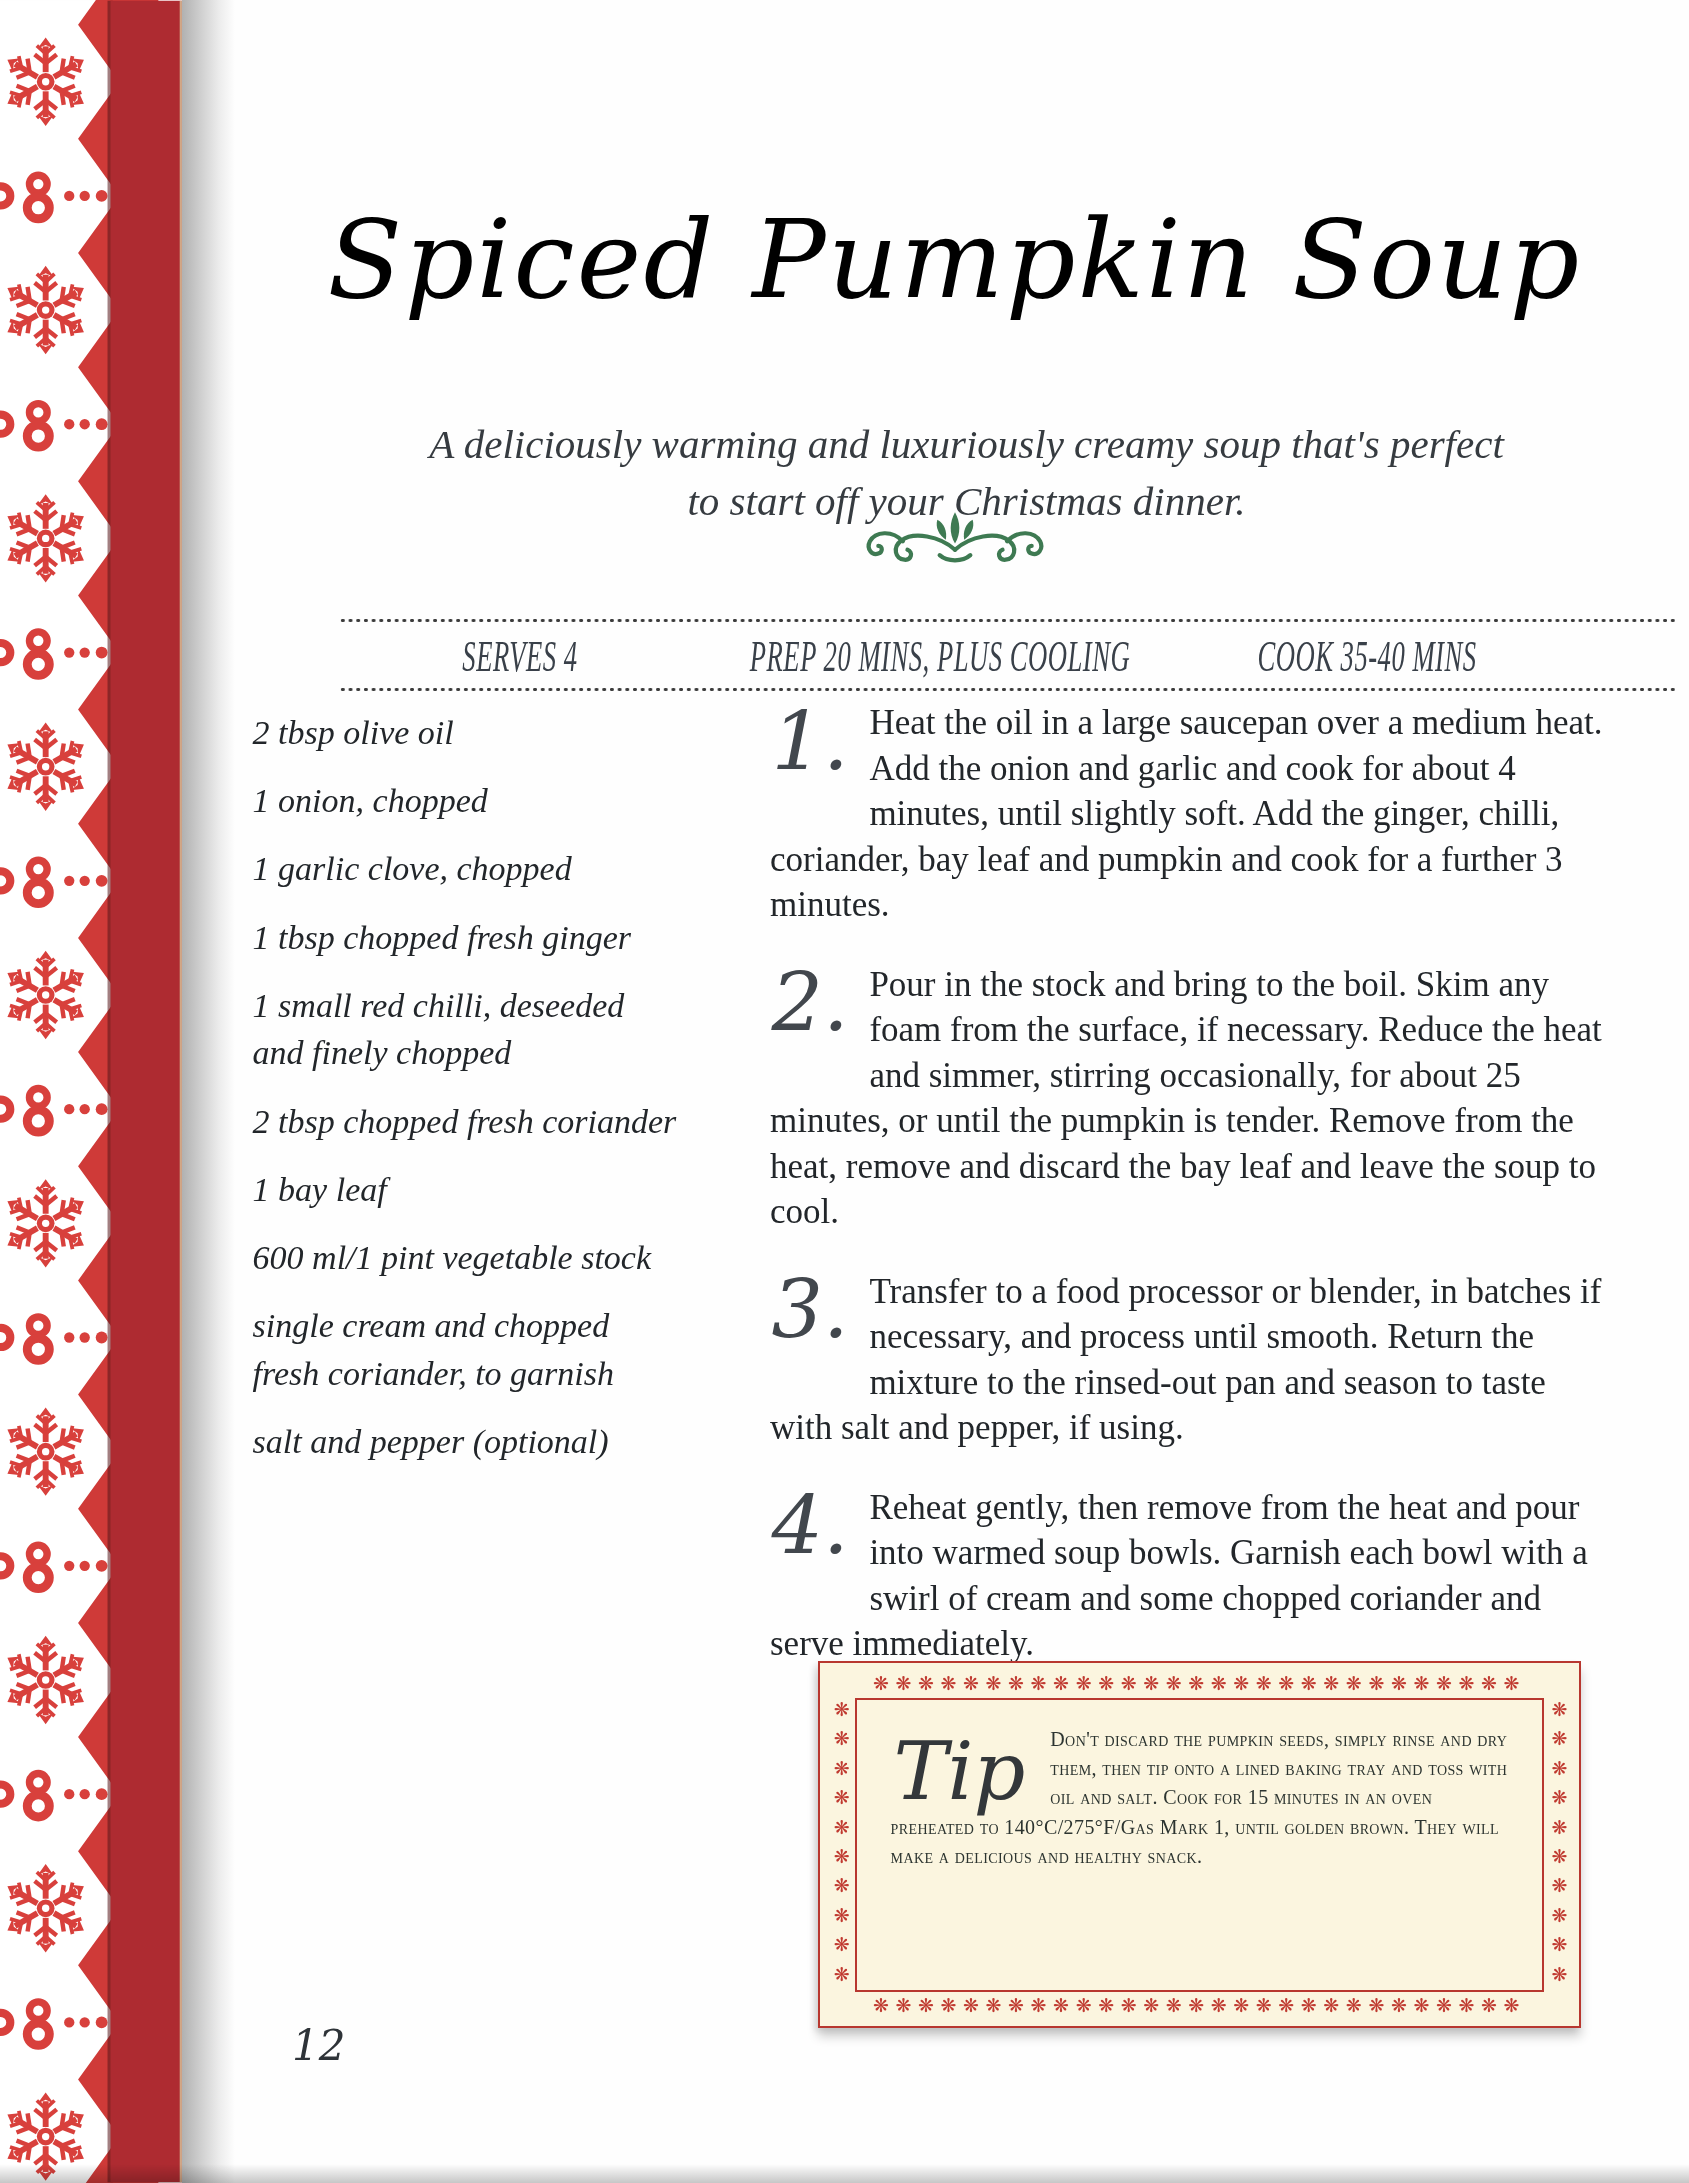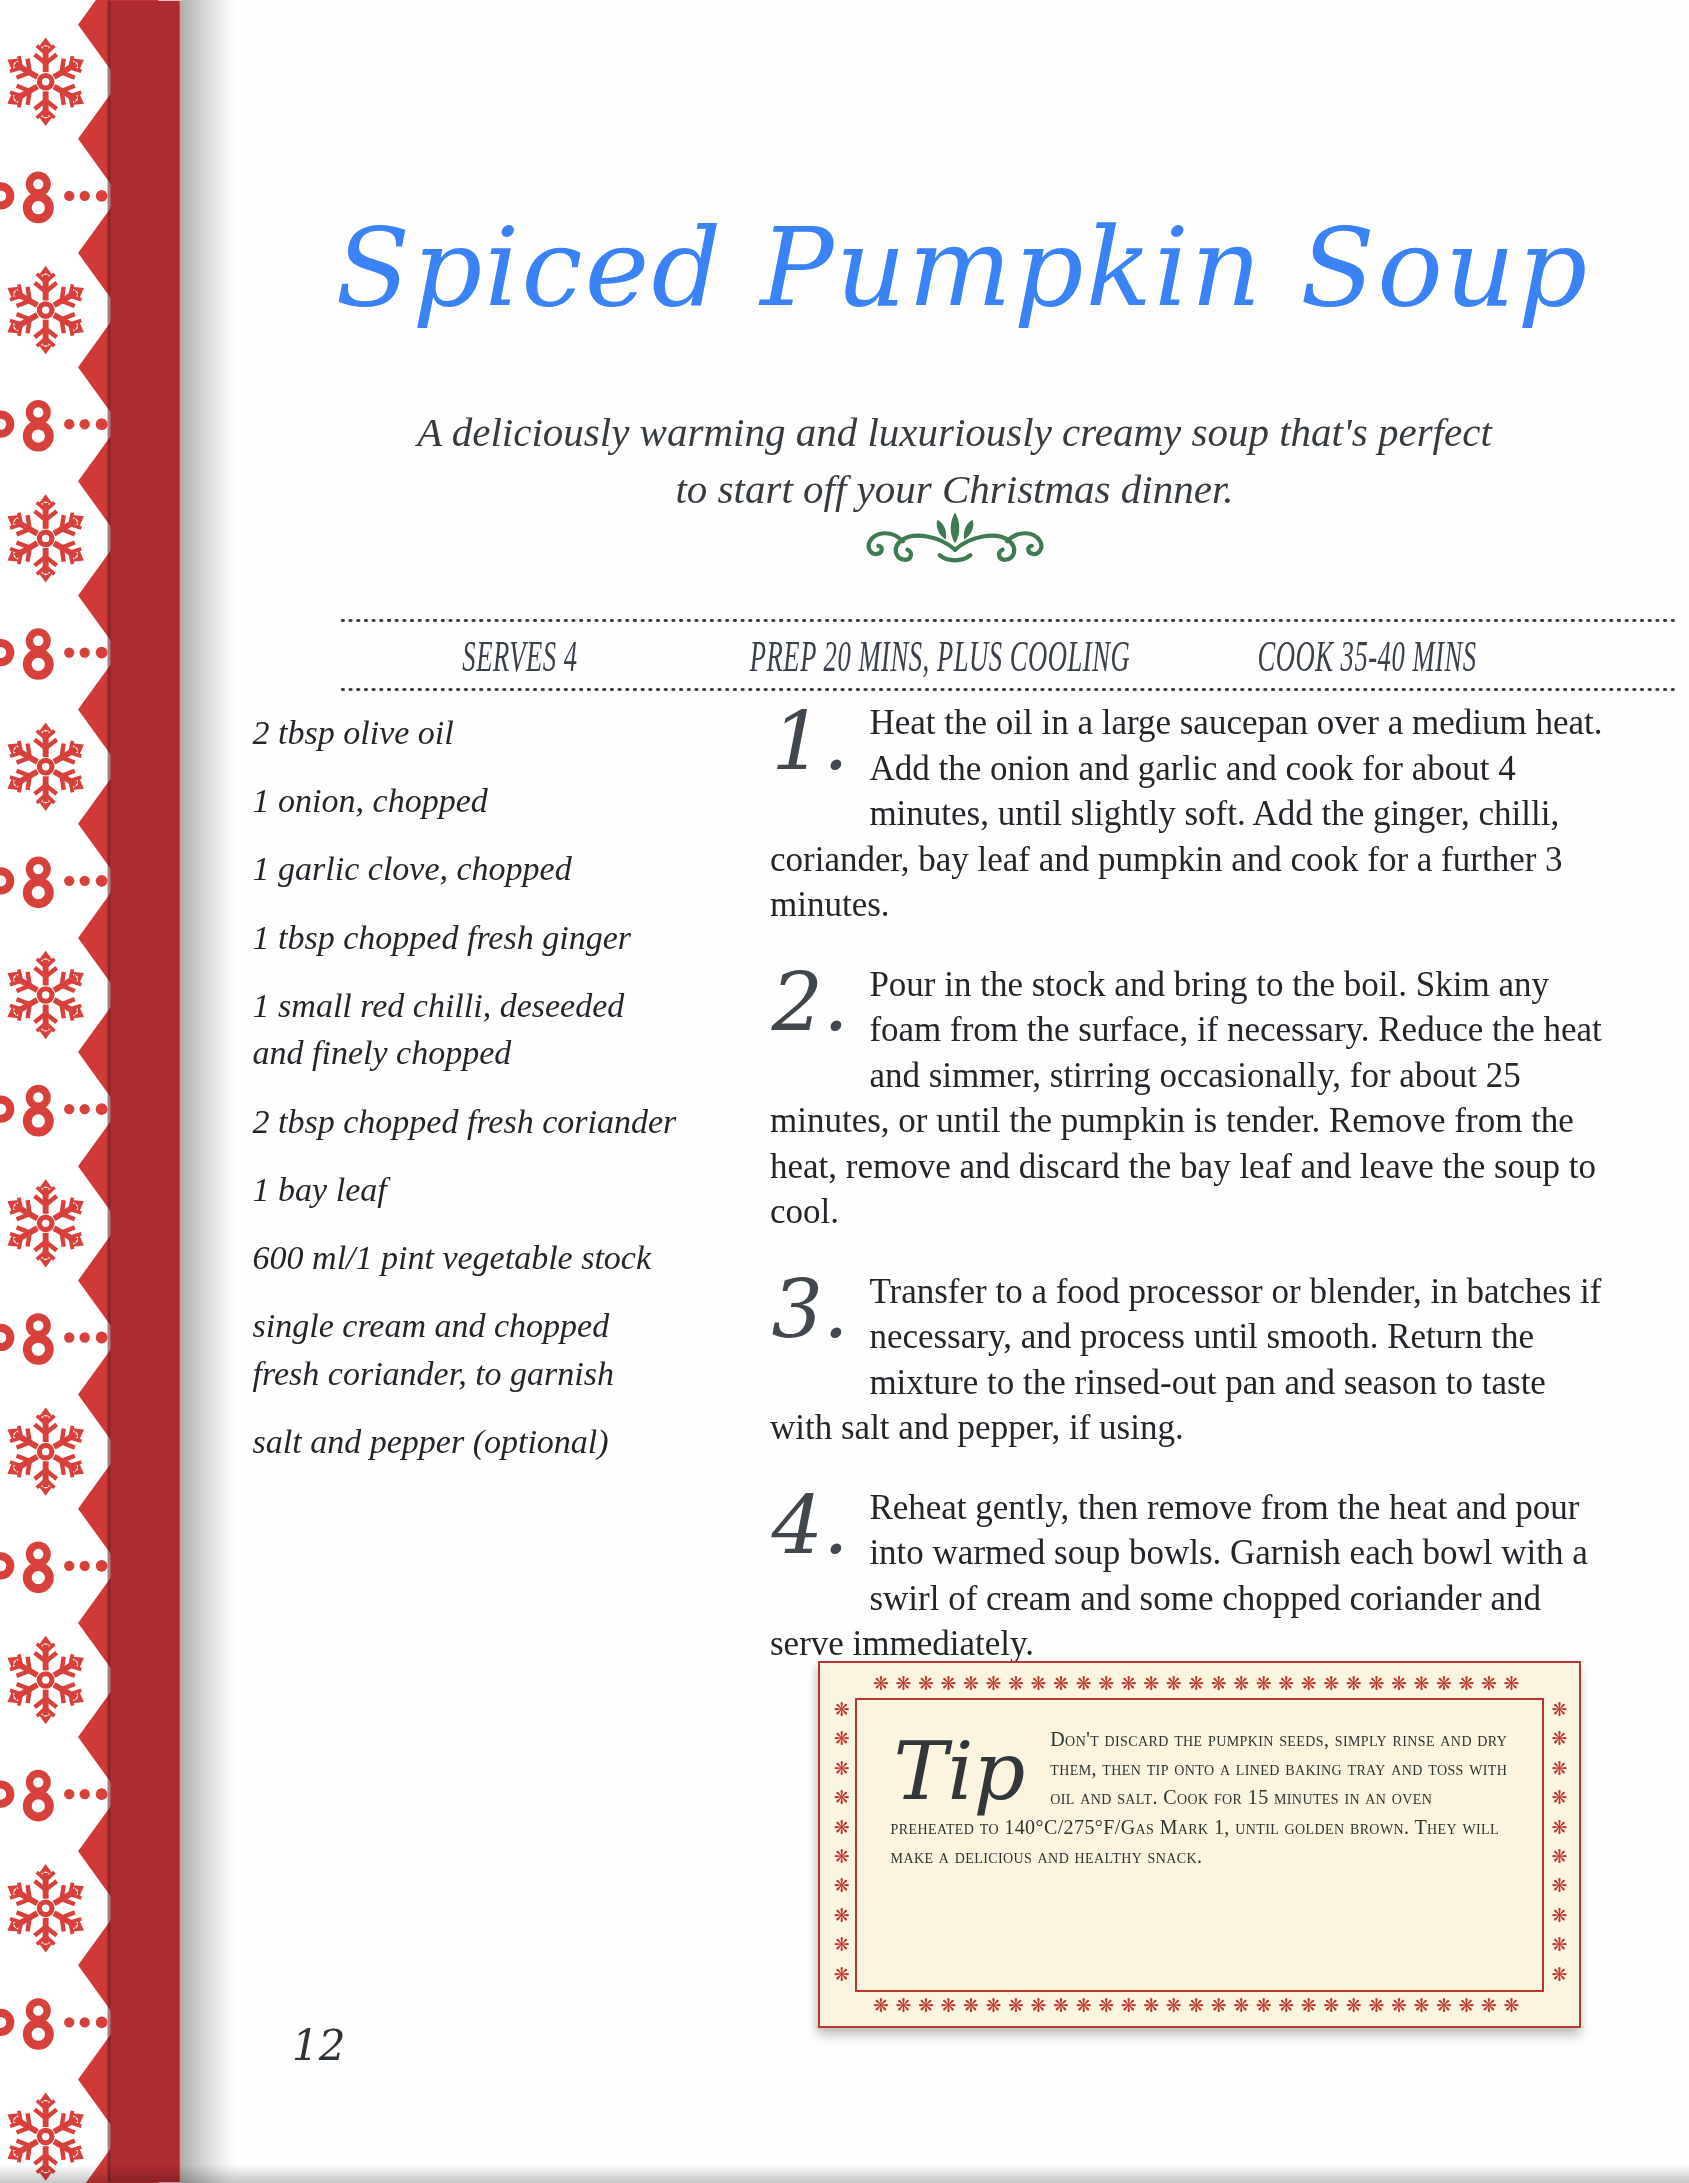--- a/index.html
+++ b/index.html
@@ -10,26 +10,26 @@
   
   .border-strip{position:absolute;left:0;top:0;width:232px;height:2183px;}
   .border-strip svg{position:absolute;left:0;top:0;}
   .gray-fade{position:absolute;left:182px;top:0;width:53px;height:2183px;
     background:linear-gradient(90deg,#b1b1b1 0%,#cfcfcf 35%,#ececec 70%,#fefefe 100%);}
   
   .content{position:absolute;left:232px;top:0;width:1445px;height:2183px;}
   .title{
     position:absolute;top:196px;left:0;width:100%;text-align:center;
     font-family:"DejaVu Serif",serif;font-style:italic;font-weight:400;
-    font-size:109px;letter-spacing:2.2px;color:#3b82f6;margin:8px;white-space:nowrap;
+    font-size:109px;letter-spacing:2.2px;color:#000000;margin:0;white-space:nowrap;
   }
   .subtitle{
     position:absolute;top:404px;left:0;width:100%;text-align:center;
     font-style:italic;font-size:41px;line-height:1.4;color:#363b40;
-    white-space:pre-line;margin:0;
+    white-space:pre-line;margin:12px;
   }
   .flourish{position:absolute;top:507px;left:50%;transform:translateX(-50%);}
   
   .info-bar{position:absolute;top:618px;left:107px;width:1338px;height:74px;}
   .dotted{position:absolute;left:0;width:100%;height:5.2px;
     background-image:radial-gradient(circle,#3c3c3c 1.6px,rgba(0,0,0,0) 2.1px);
     background-size:7.7px 5.2px;background-repeat:repeat-x;background-position:0 50%;}
   .rule-top{top:0;}
   .rule-bottom{top:69px;}
   .info-label{

